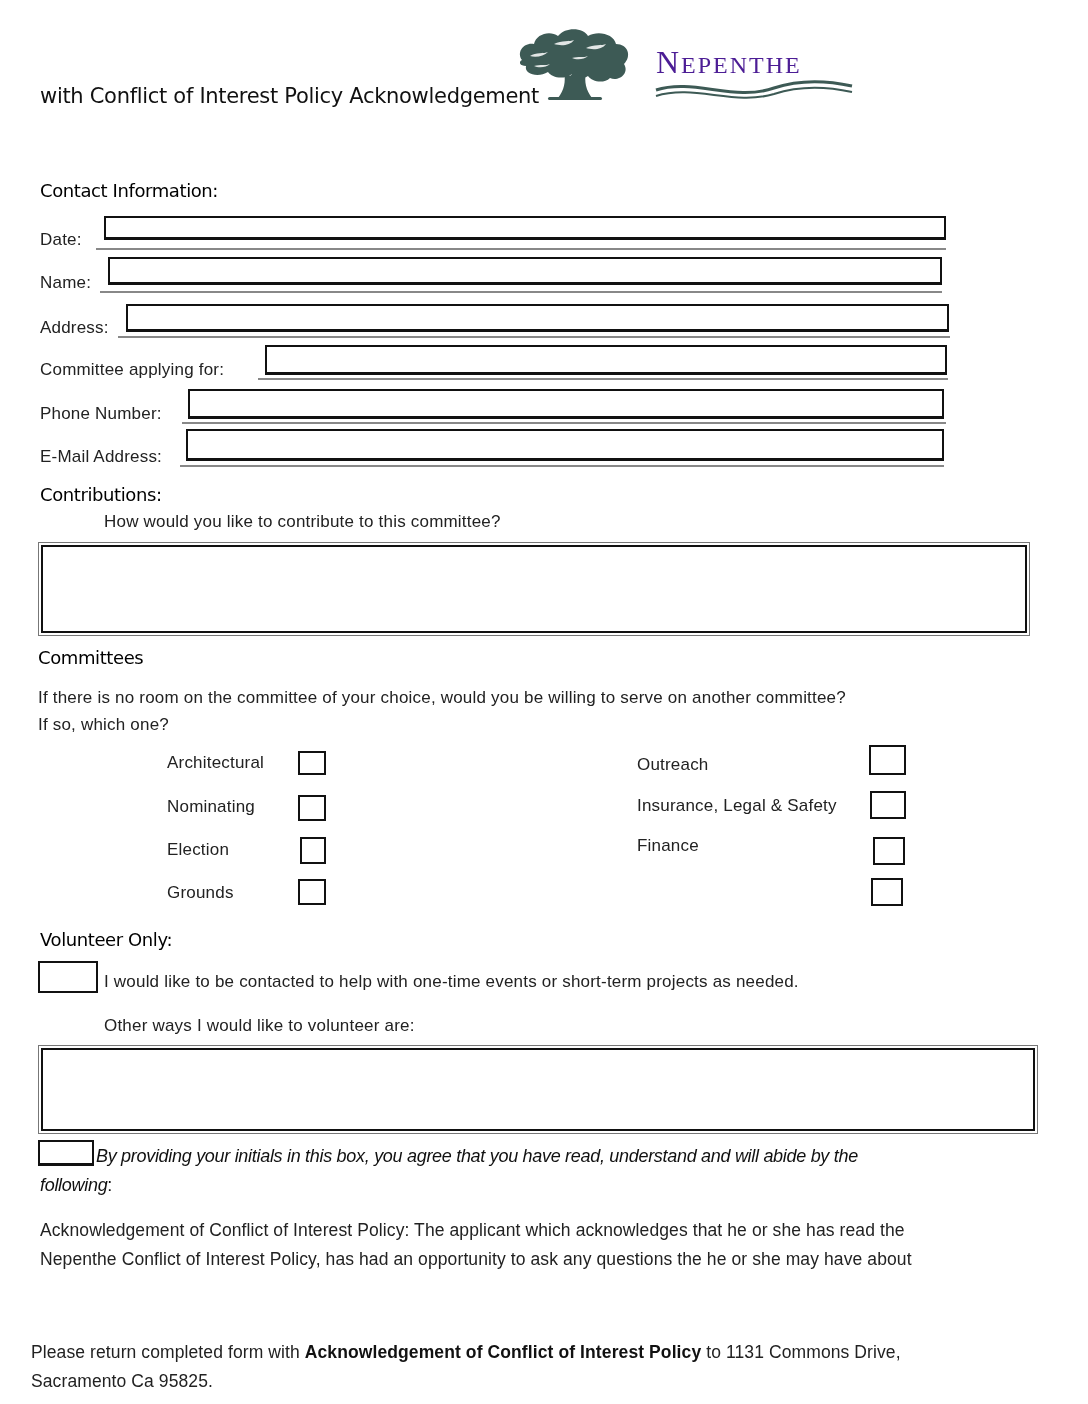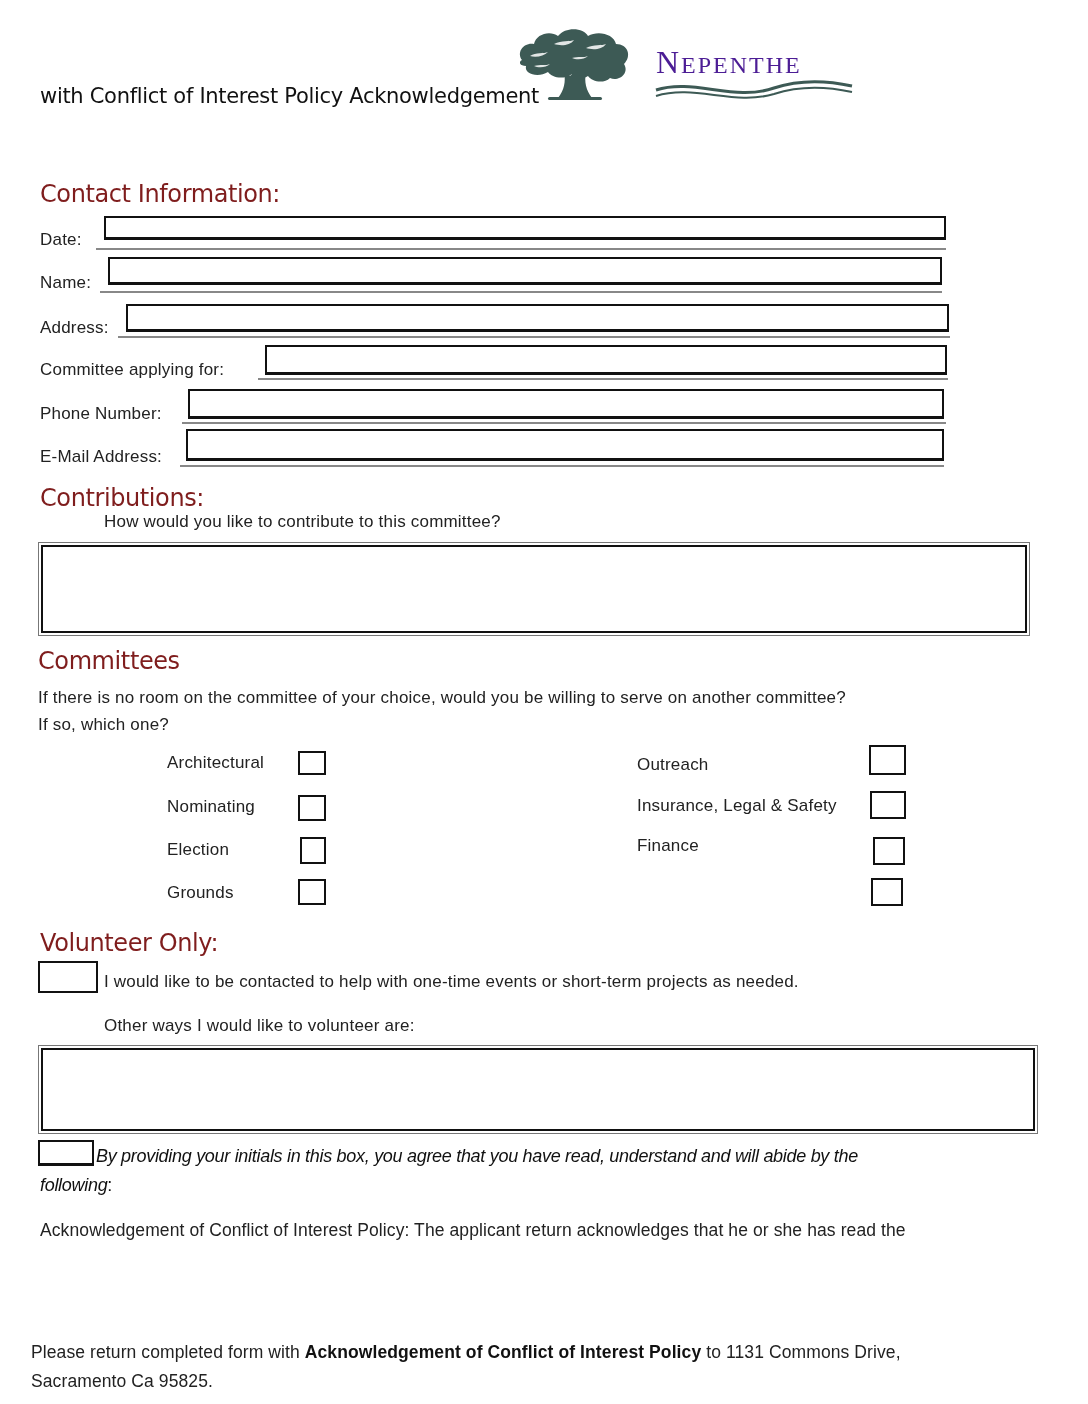--- a/index.html
+++ b/index.html
@@ -14,21 +14,21 @@
       font-family: "DejaVu Sans", sans-serif; letter-spacing: -0.3px; color: #111;
     }
     .logo { left: 514px; top: 22px; width: 340px; height: 82px; }
     .logo-text {
       position: absolute; left: 142px; top: 22px;
       font-family: "Liberation Serif", "DejaVu Serif", serif;
       color: #4c1d95; font-size: 32px; letter-spacing: 2px;
     }
     .logo-text .small { font-size: 24px; }
     .section-h {
-      font-size: 24px; color: #7f1d1d; font-family: "DejaVu Sans", sans-serif; letter-spacing: -0.4px;
+      font-size: 18px; color: #000000; font-family: "DejaVu Sans", sans-serif; letter-spacing: -0.4px;
     }
     .label {
       font-size: 17px; color: #222; letter-spacing: 0.2px; white-space: nowrap;
     }
     .field-row { left: 40px; height: 30px; }
     .field-row .label { position: absolute; left: 0; bottom: 0; }
     .field-box {
       position: absolute; height: 24px; border: 2px solid #111; box-sizing: border-box;
       background: #fff; border-bottom-width: 3px;
     }
@@ -161,19 +161,20 @@
 <div class="abs label" style="left:104px; top:1016px;">Other ways I would like to volunteer are:</div>
 <div class="abs textarea-box" style="left:41px; top:1048px; width:994px; height:83px;"></div>
 
 <div class="abs cb" style="left:38px; top:1140px; width:56px; height:26px; border-bottom-width:3px;"></div>
 <div class="abs italic-bold" style="left:96px; top:1146px;">By providing your initials in this box, you agree that you have read, understand and will abide by the</div>
 <div class="abs italic-bold" style="left:40px; top:1175px;">
   <span>following</span><span style="font-style:normal;">:</span>
 </div>
 
 <div class="abs para" style="left:40px; top:1216px; width:1010px;">
-  <div>Acknowledgement of Conflict of Interest Policy:  The applicant return acknowledges that he or she has read the</div>
+  <div>Acknowledgement of Conflict of Interest Policy:  The applicant which acknowledges that he or she has read the</div>
+  <div>Nepenthe Conflict of Interest Policy, has had an opportunity to ask any questions the he or she may have about</div>
 </div>
 
 <div class="abs para" style="left:31px; top:1318px; width:1010px;margin-top:20px;">
   <div><span>Please return completed form with </span><b>Acknowledgement of Conflict of Interest Policy</b><span> to 1131 Commons Drive,</span></div>
   <div>Sacramento Ca 95825.</div>
 </div>
 
 </body></html>

